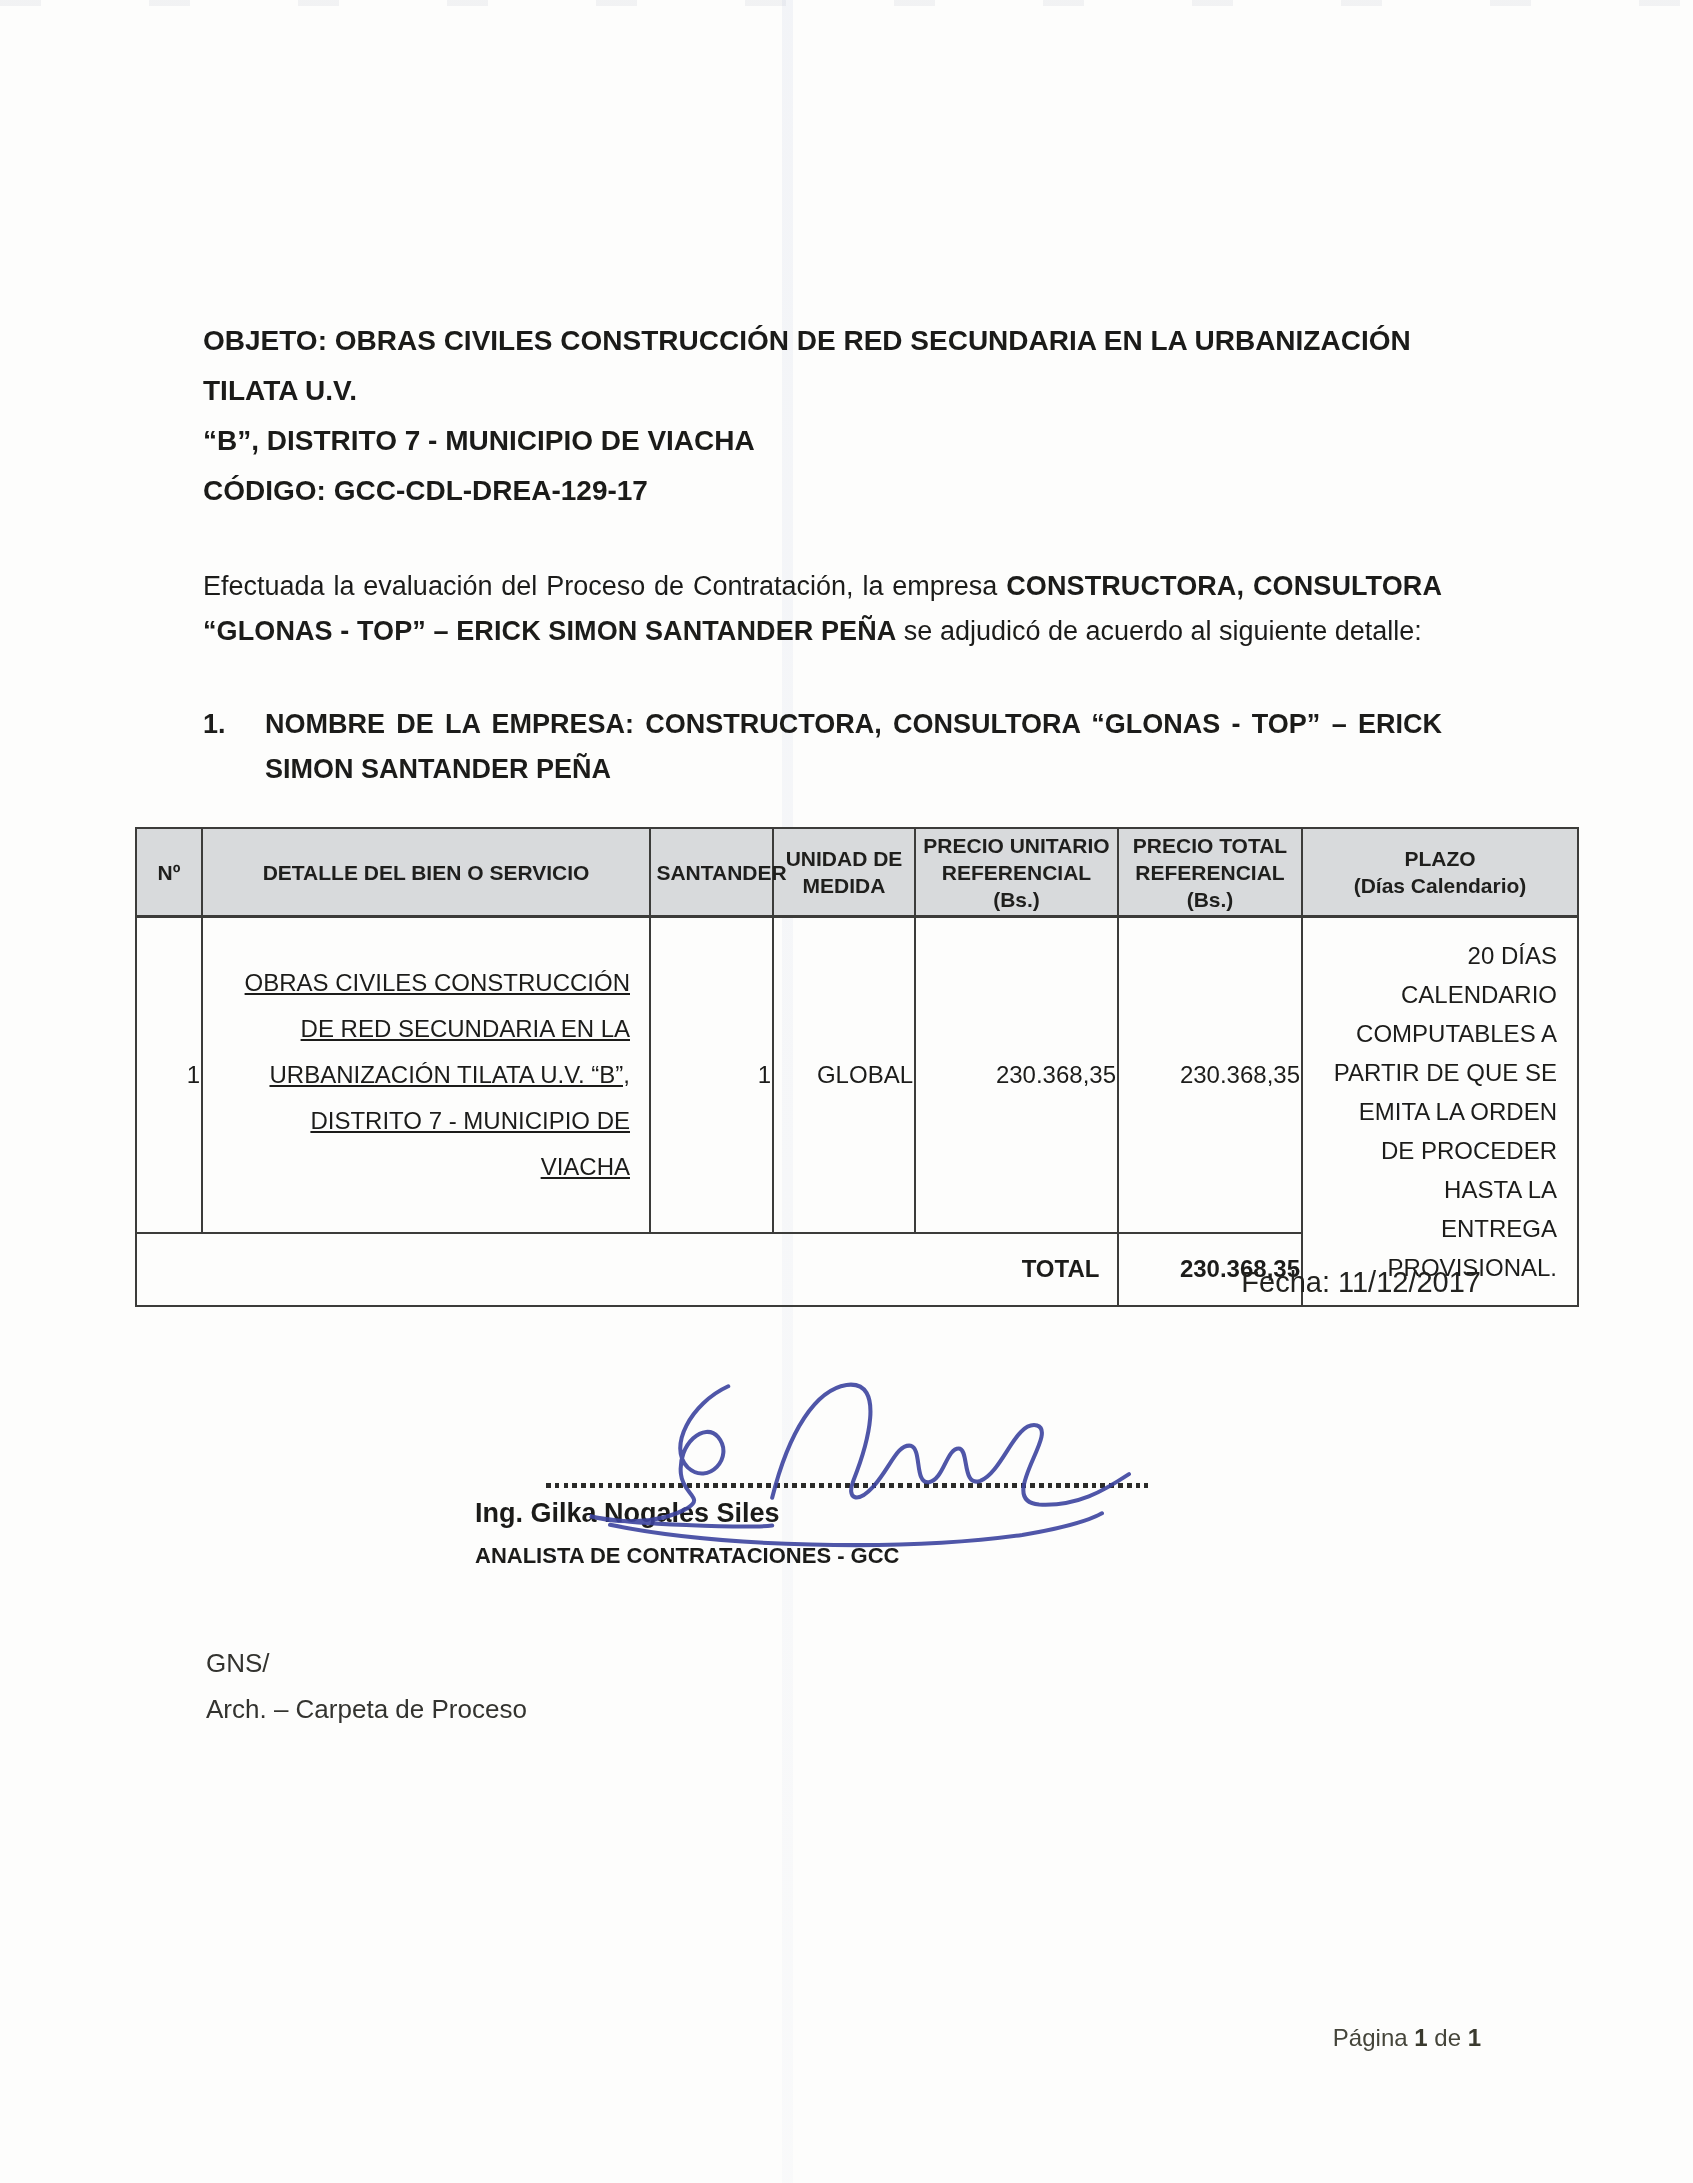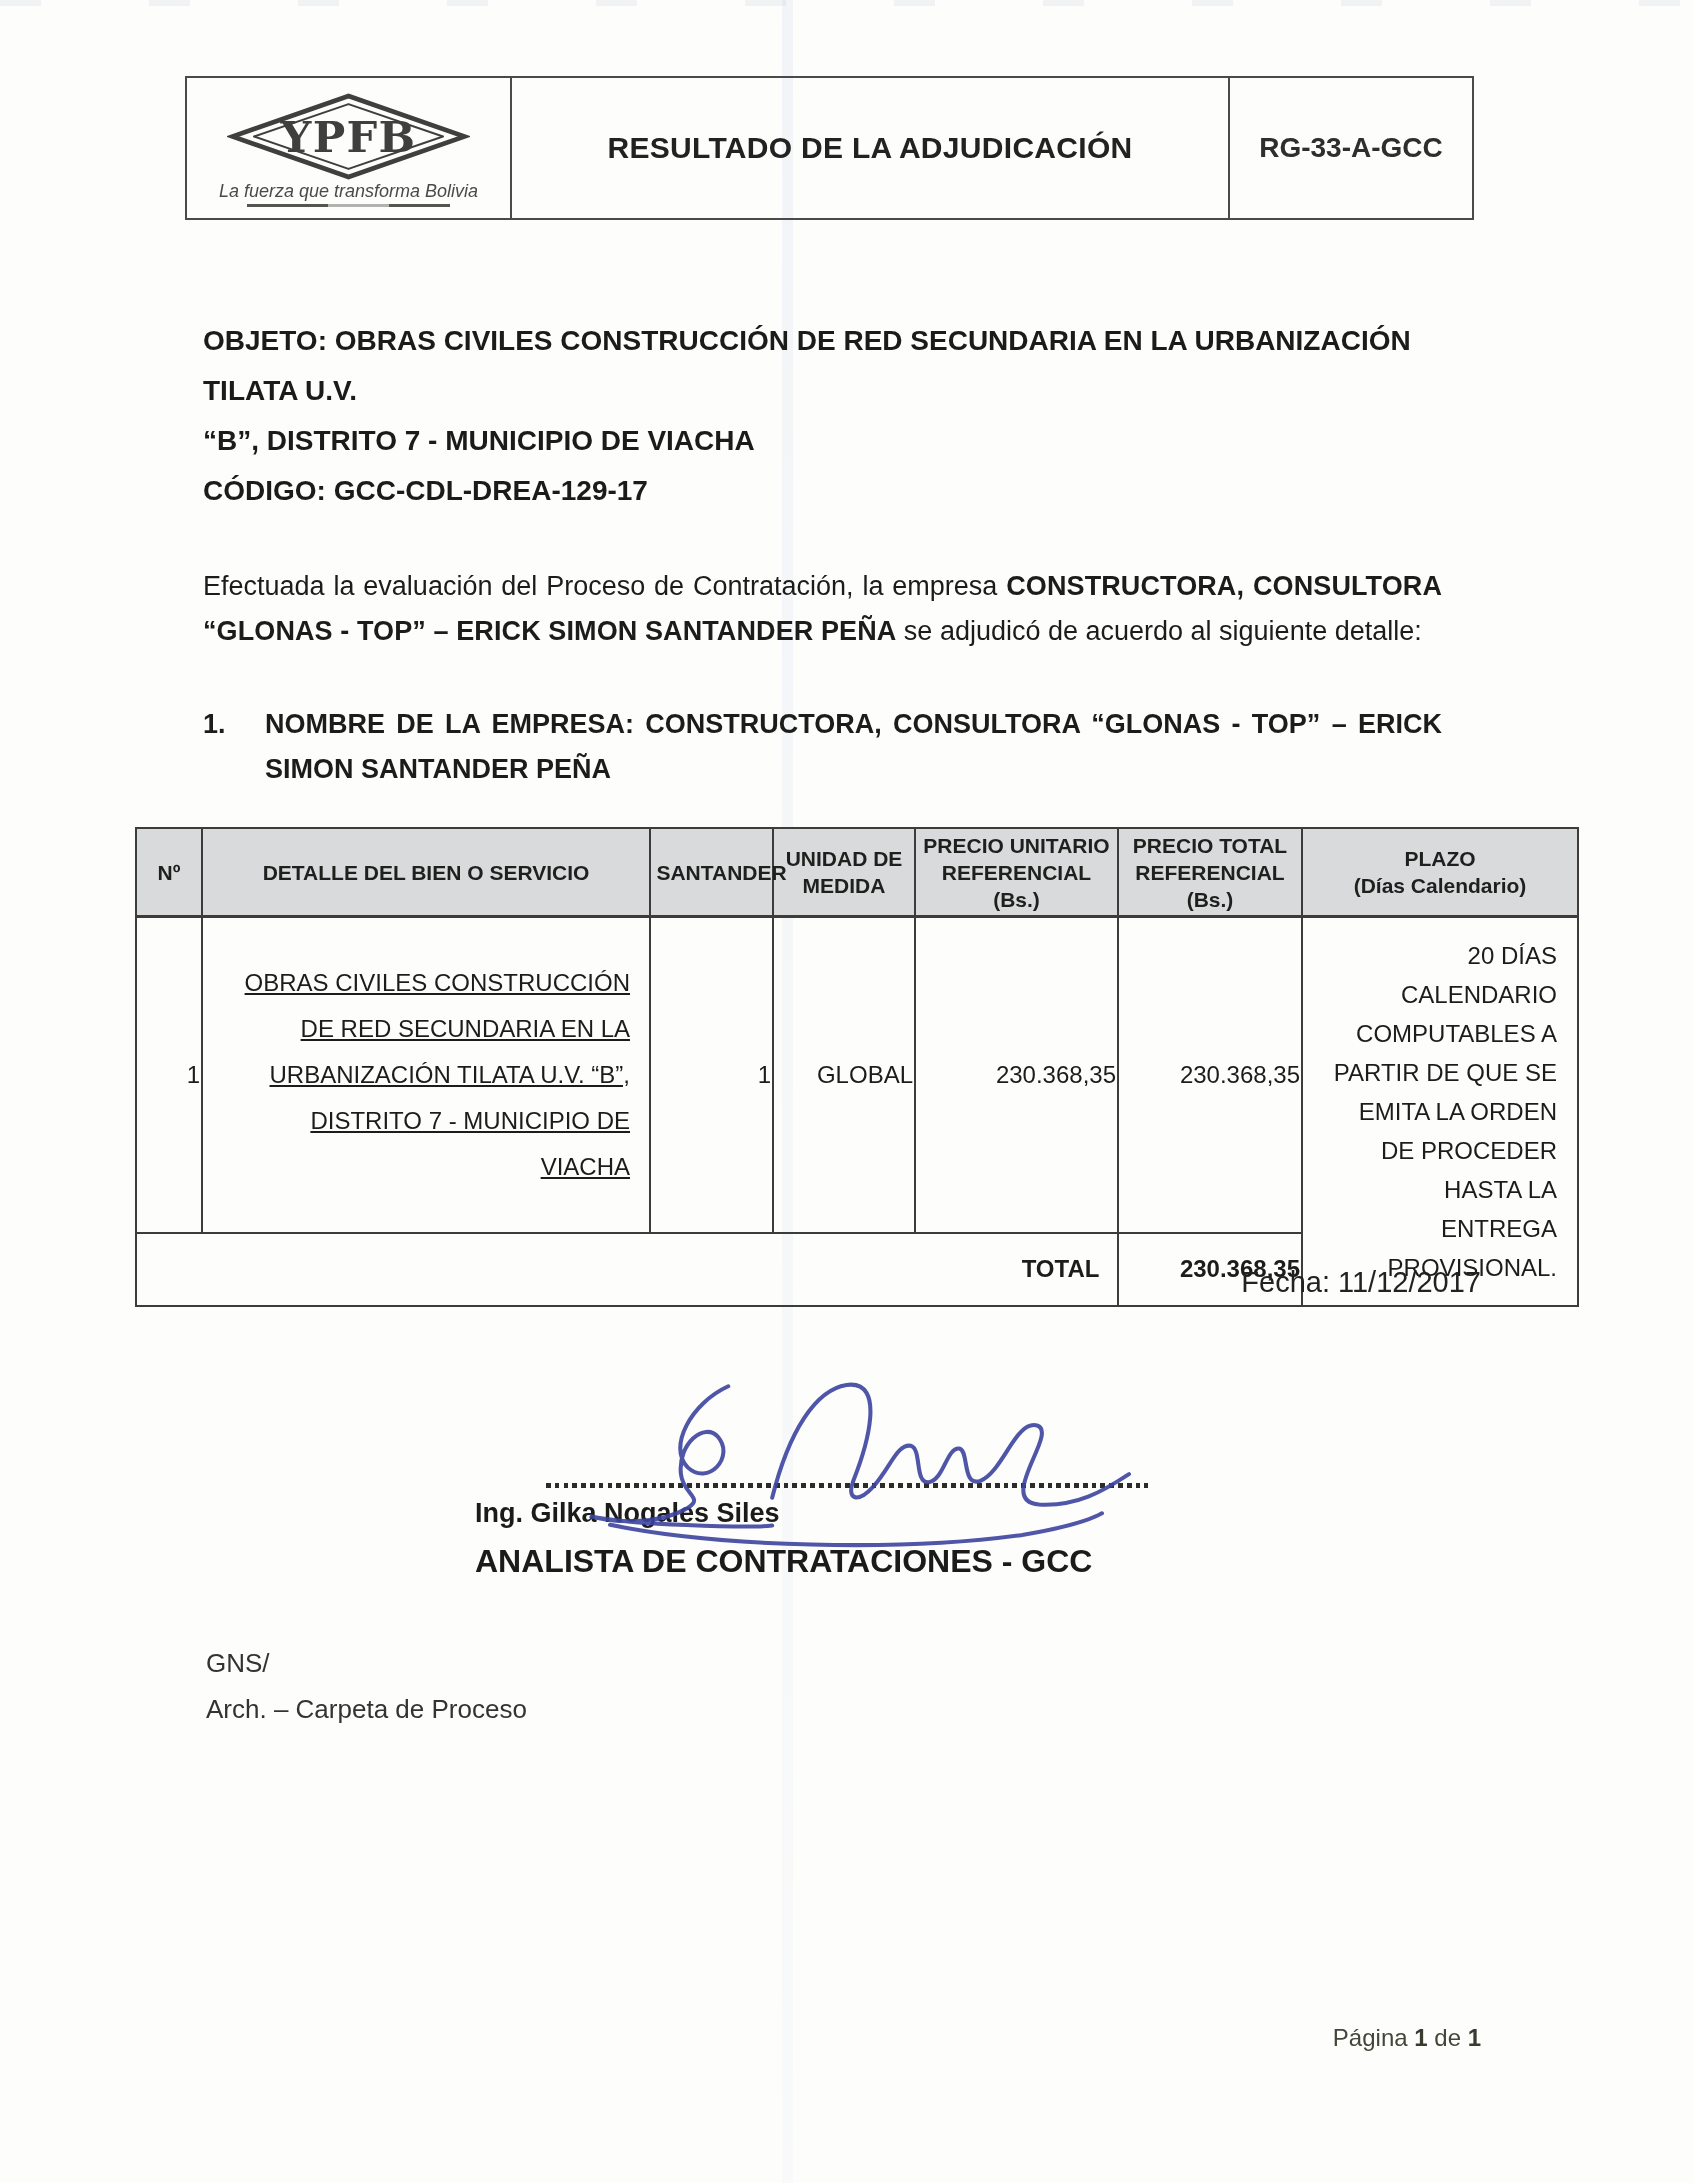--- a/index.html
+++ b/index.html
@@ -66,53 +66,36 @@
 
   
   .fecha{position:absolute;right:212px;top:1266px;font-size:29px;color:#22221f;}
 
   
   .sig-block{position:absolute;left:475px;top:1373px;width:744px;}
   .sig-svg{position:absolute;left:74px;top:-6.8px;pointer-events:none;}
   .dotline{margin:110px auto 0 auto;width:602px;height:5.4px;
     background:repeating-linear-gradient(90deg,#2b2b29 0 4.7px,transparent 4.7px 8.8px);}
   .sig-name{margin-top:9.5px;font-weight:bold;font-size:27px;color:#1b1b19;}
-  .sig-title{margin-top:14px;font-weight:bold;font-size:32px;color:#1b1b19;}
+  .sig-title{margin-top:14px;font-weight:bold;font-size:22px;color:#1b1b19;}
 
   
   .gns{position:absolute;left:206px;top:1648px;font-size:26px;color:#33332f;}
   .arch{position:absolute;left:206px;top:1694px;font-size:26px;color:#33332f;}
   .pagenum{position:absolute;right:212px;top:2024px;font-size:24px;color:#45453a;}
   .pagenum b{color:#3a3a2e;}
 </style>
 </head>
 <body>
 
 <div class="page">
 
   <div class="topsmudge"></div>
   <div class="streak"></div>
 
-  <div class="header-box">
-    <div class="hcell logo-cell">
-      <svg width="243" height="87" viewBox="0 0 360 128">
-        <polygon points="180,4 352,64 180,124 8,64" fill="none" stroke="#3f3f3d" stroke-width="7"></polygon>
-        <polygon points="180,16 320,64 180,112 40,64" fill="none" stroke="#3f3f3d" stroke-width="3" stroke-linejoin="round"></polygon>
-        <text x="180" y="87" text-anchor="middle" font-family="DejaVu Serif, serif" font-weight="bold" font-size="64" letter-spacing="2" fill="#3f3f3d">YPFB</text>
-      </svg>
-      <div class="tagline">La fuerza que transforma Bolivia</div>
-      <div class="tagline-rule"></div>
-    </div>
-    <div class="hcell title-cell">
-      <span class="doc-title">RESULTADO DE LA ADJUDICACIÓN</span>
-    </div>
-    <div class="hcell code-cell">
-      <span class="doc-code">RG-33-A-GCC</span>
-    </div>
-  </div>
 
   <div class="objeto">
     <div>OBJETO: OBRAS CIVILES CONSTRUCCIÓN DE RED SECUNDARIA EN LA URBANIZACIÓN TILATA U.V.</div>
     <div>“B”, DISTRITO 7 - MUNICIPIO DE VIACHA</div>
     <div>CÓDIGO: GCC-CDL-DREA-129-17</div>
   </div>
 
   <p class="intro"><span>Efectuada la evaluación del Proceso de Contratación, la empresa </span><b>CONSTRUCTORA, CONSULTORA “GLONAS - TOP” – ERICK SIMON SANTANDER PEÑA</b><span> se adjudicó de acuerdo al siguiente detalle:</span></p>
 
   <div class="item">

